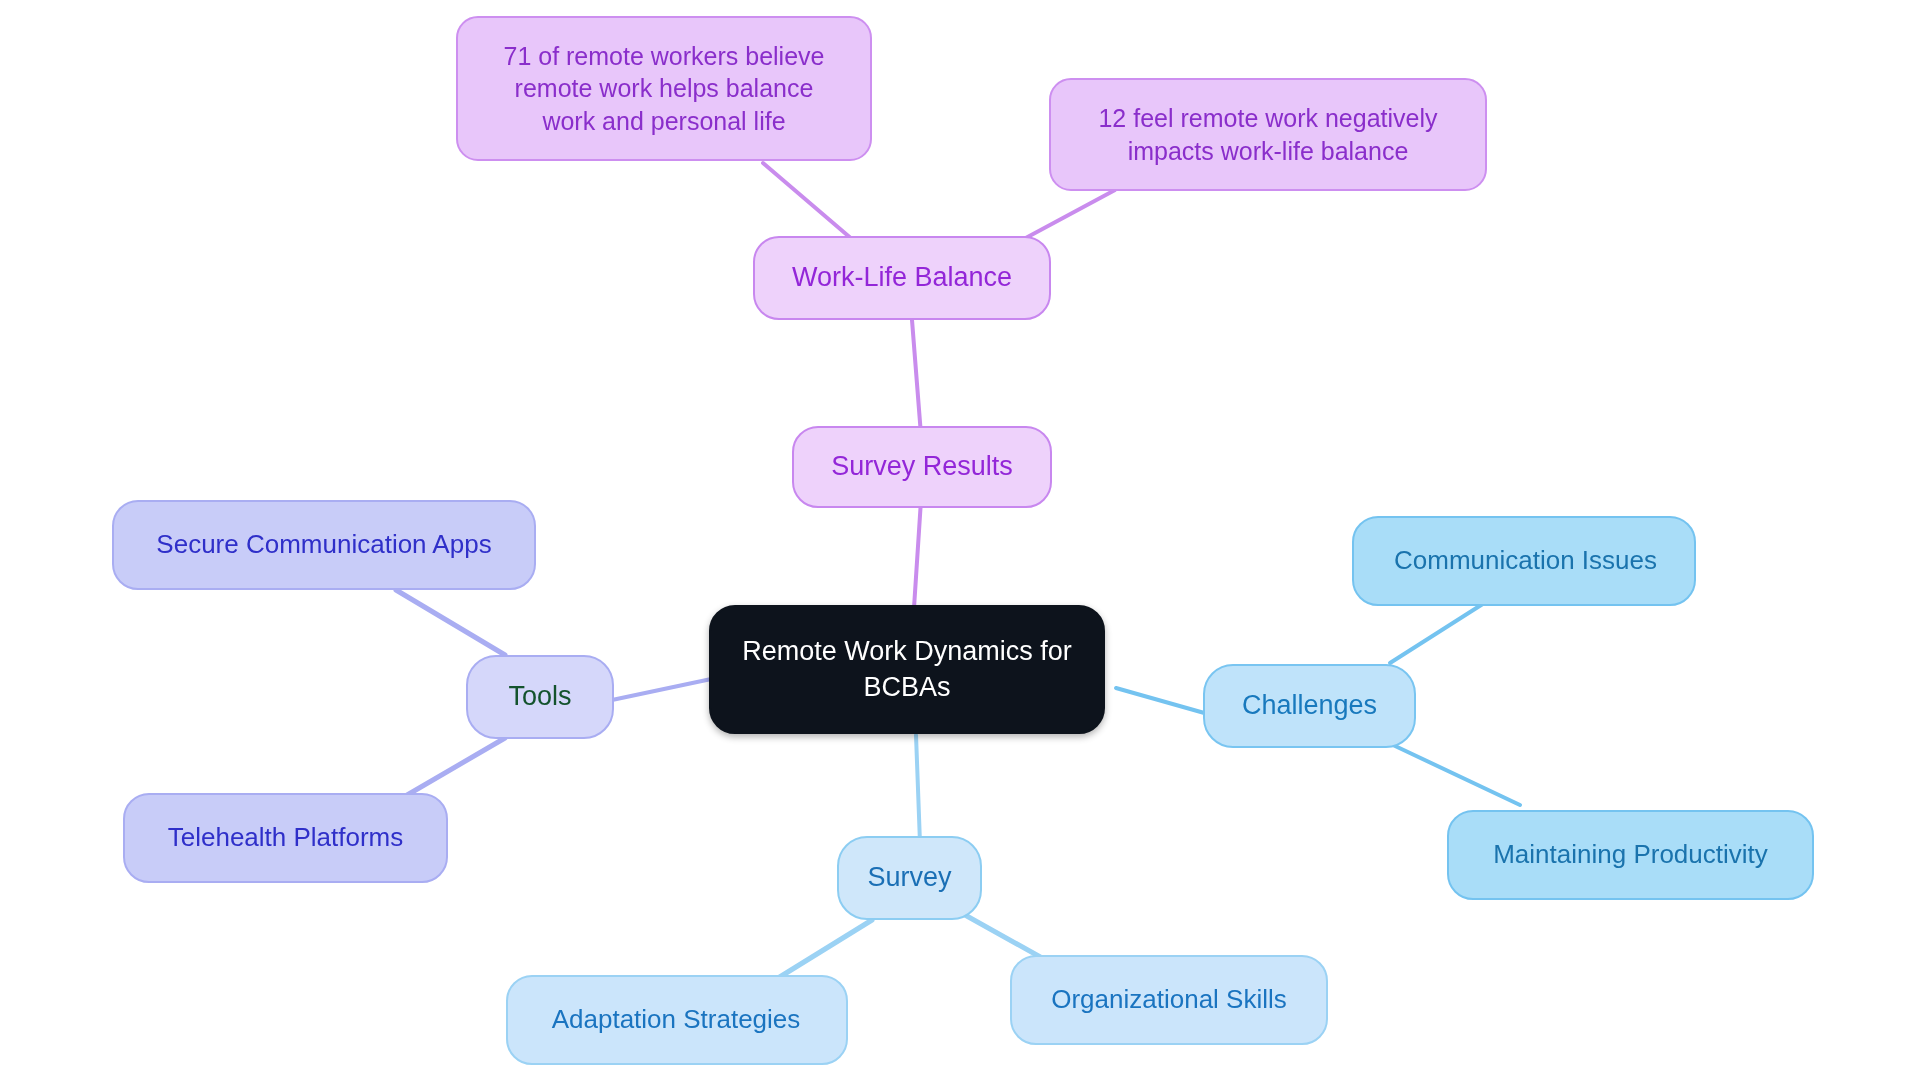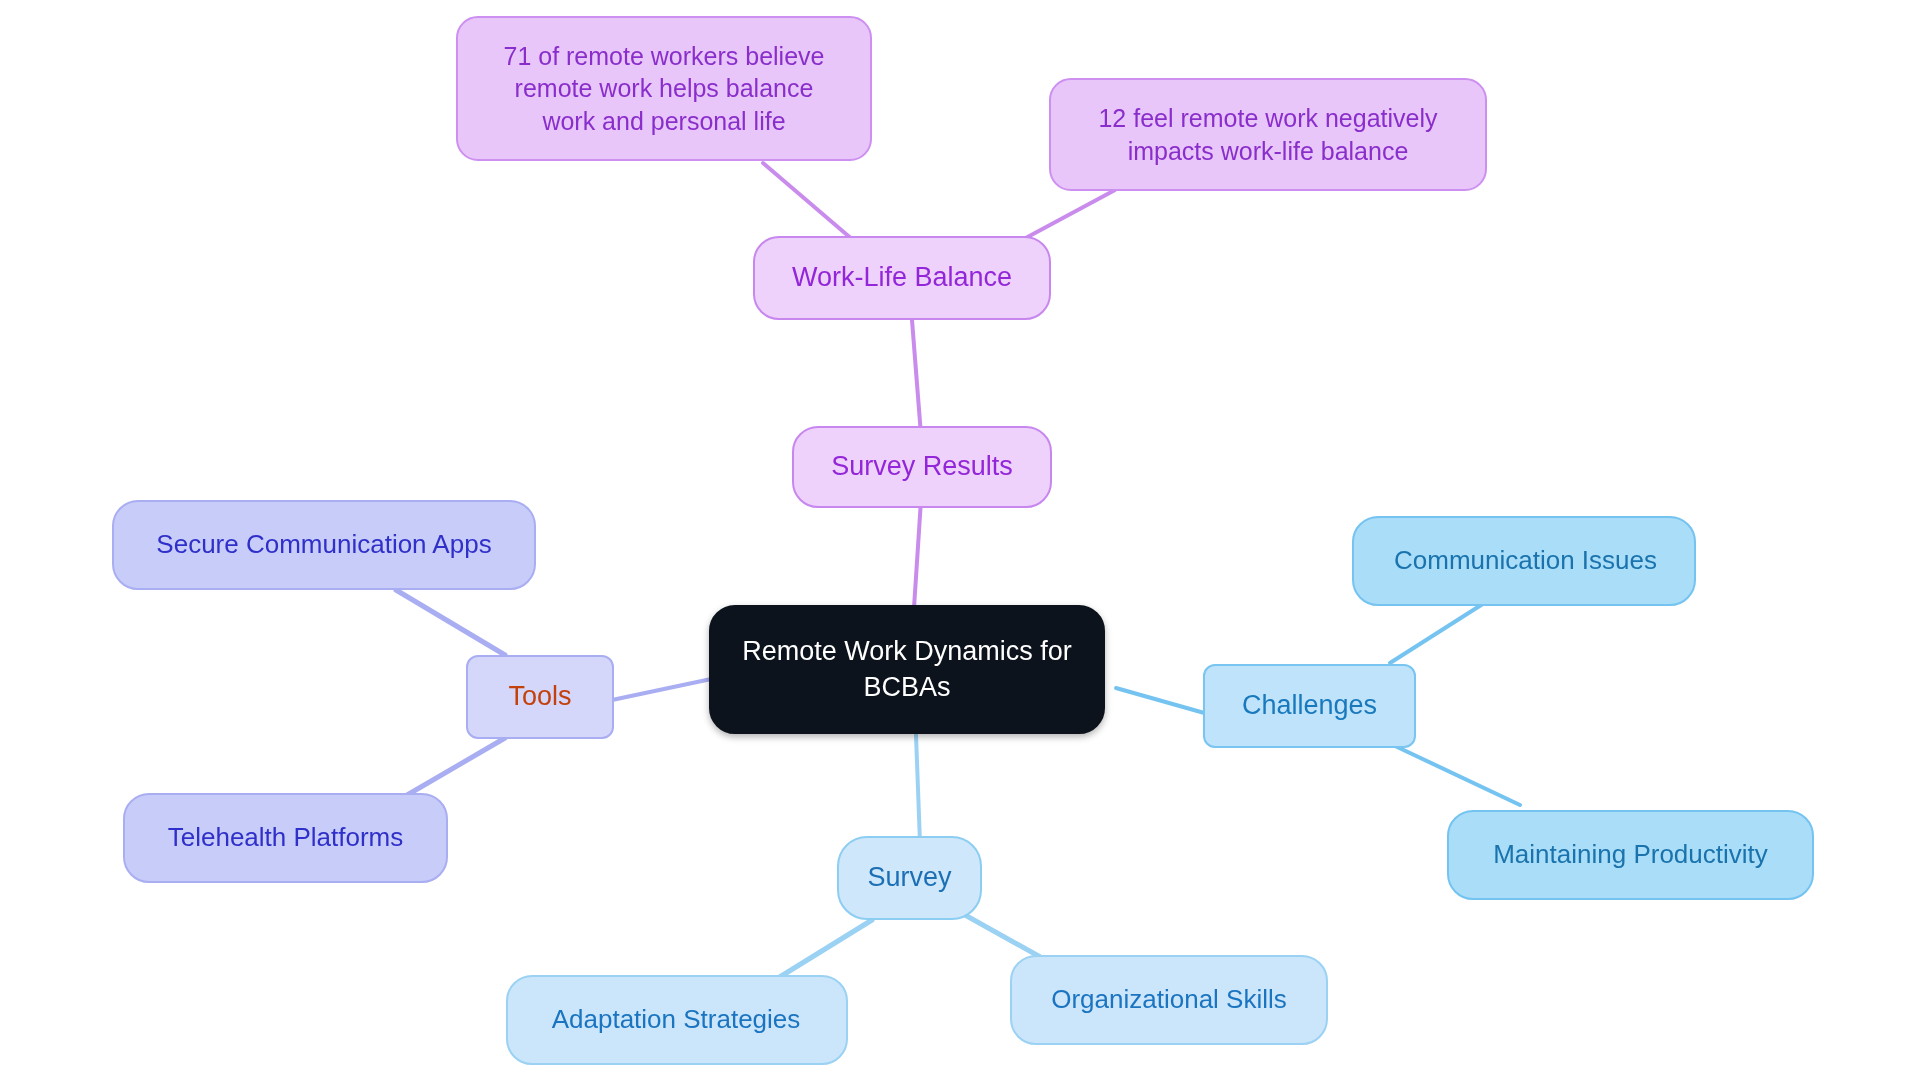--- a/index.html
+++ b/index.html
@@ -63,22 +63,22 @@
     border-color: #cd8ff0;
     border-radius: 22px;
     color: #8a2ecb;
     font-size: 25px;
   }
 
   
   .n-indigo-mid {
     background: #d5d7fa;
     border-color: #a9adf2;
-    border-radius: 12px;
-    color: #c2410c;
+    border-radius: 30px;
+    color: #14532d;
     font-size: 27px;
     text-align: right;
   }
   .n-indigo-leaf {
     background: #c8ccf8;
     border-color: #a9adf2;
     border-radius: 26px;
     color: #2f2fc9;
     font-size: 26px;
   }
@@ -162,21 +162,21 @@
 
   <div class="node n-indigo-mid" style="left:466px; top:655px; width:148px; height:84px;">Tools</div>
 
   <div class="node n-indigo-leaf" style="left:123px; top:793px; width:325px; height:90px;">Telehealth Platforms</div>
 
   <div class="node n-root" style="left:709px; top:605px; width:396px; height:129px;">Remote Work Dynamics for
 BCBAs</div>
 
   <div class="node n-blue-leaf" style="left:1352px; top:516px; width:344px; height:90px;padding-left:17px;">Communication Issues</div>
 
-  <div class="node n-blue-mid" style="left:1203px; top:664px; width:213px; height:84px;border-radius:12px;">Challenges</div>
+  <div class="node n-blue-mid" style="left:1203px; top:664px; width:213px; height:84px;">Challenges</div>
 
   <div class="node n-blue-leaf" style="left:1447px; top:810px; width:367px; height:90px;">Maintaining Productivity</div>
 
   <div class="node n-blue-mid-soft" style="left:837px; top:836px; width:145px; height:84px;">Survey</div>
 
   <div class="node n-blue-leaf-soft" style="left:506px; top:975px; width:342px; height:90px;padding-left:12px;">Adaptation Strategies</div>
 
   <div class="node n-blue-leaf-soft" style="left:1010px; top:955px; width:318px; height:90px;">Organizational Skills</div>
 
 </div>

